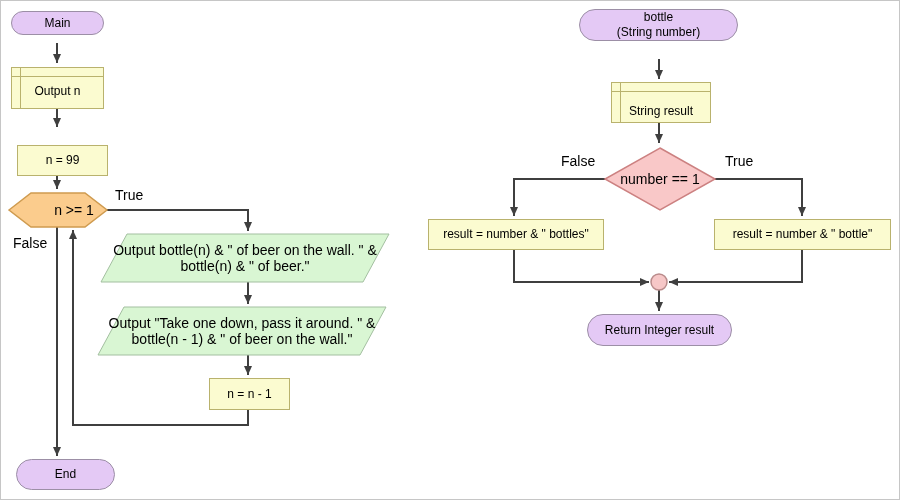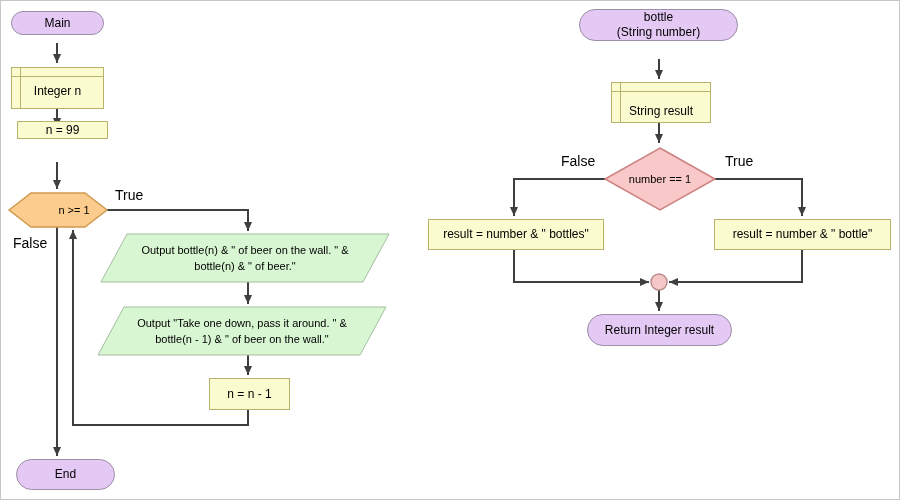--- a/index.html
+++ b/index.html
@@ -28,21 +28,21 @@
     border:1px solid var(--terminal-border);
   }
   .declare, .assign {
     background:var(--assign-fill);
     border:1px solid var(--assign-border);
   }
   .declare .dh { position:absolute; left:0; right:0; top:8px; border-top:1px solid var(--assign-border); }
   .declare .dv { position:absolute; top:0; bottom:0; left:8px; border-left:1px solid var(--assign-border); }
   .overlay { position:absolute; box-sizing:border-box; display:flex; flex-direction:column;
              align-items:center; justify-content:center; text-align:center;
-             font-size:11px; line-height:16px; background:transparent; }
+             font-size:14px; line-height:16px; background:transparent; }
   .branch-label { position:absolute; font-size:14px; }
 </style>
 </head>
 <body>
 
 <div class="canvas">
 
   <svg class="layer" viewBox="0 0 900 500">
     <defs>
       <marker id="arr" markerUnits="userSpaceOnUse" markerWidth="12" markerHeight="10" refX="9" refY="4" orient="auto">
@@ -75,24 +75,24 @@
   </svg>
 
   <div>
     <div class="node terminal" style="left:10px;top:10px;width:93px;height:24px;border-radius:16px">
       <span>Main</span>
     </div>
 
     <div class="node declare" style="left:10px;top:66px;width:93px;height:42px">
       <i class="dh"></i>
       <i class="dv"></i>
-      <span style="margin-top:7px">Integer n</span>
+      <span style="margin-top:7px">Output n</span>
     </div>
 
-    <div class="node assign" style="left:16px;top:120px;width:91px;height:18px">
+    <div class="node assign" style="left:16px;top:144px;width:91px;height:31px">
       <span>n = 99</span>
     </div>
 
     <div class="overlay" style="left:24px;top:192px;width:98px;height:34px">
       <span>n &gt;= 1</span>
     </div>
 
     <div class="branch-label" style="left:114px;top:186px">True</div>
     <div class="branch-label" style="left:12px;top:234px">False</div>
 

